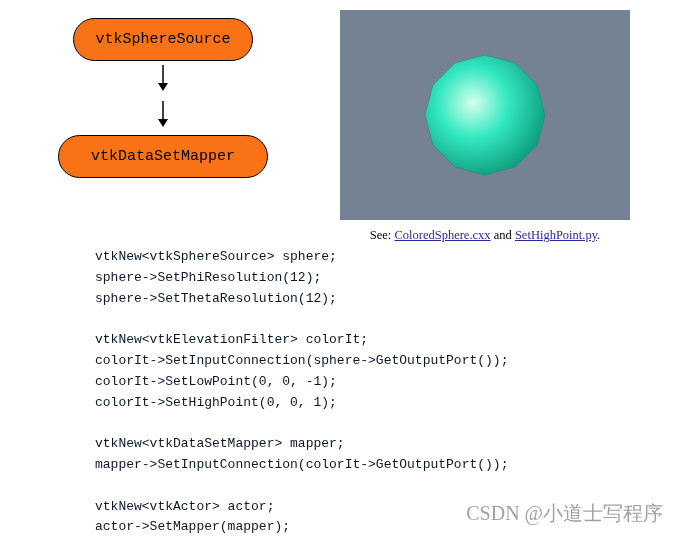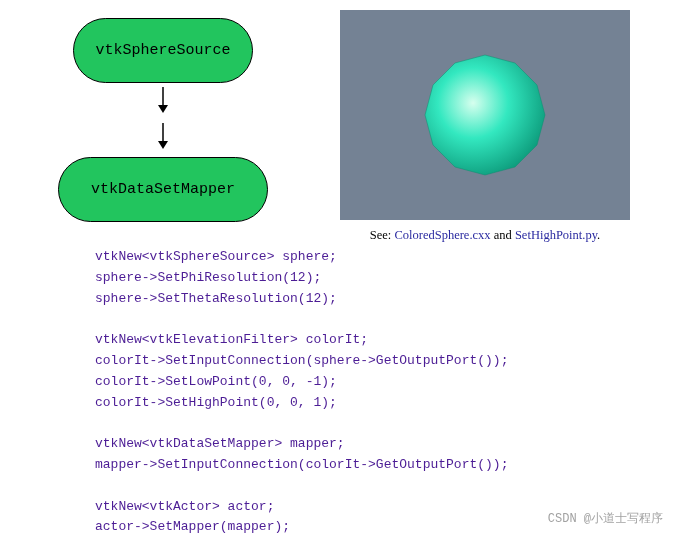--- a/index.html
+++ b/index.html
@@ -16,26 +16,26 @@
       gap: 32px;
       align-items: flex-start;
     }
     .pipeline-diagram {
       width: 290px;
       padding-top: 8px;
     }
     .diagram-box {
       border: 1.5px solid #000;
       border-radius: 50px;
-      padding: 23px 18px;
+      padding: 12px 18px;
       text-align: center;
       font-family: "Courier New", Courier, monospace;
       font-size: 15px;
       margin: 0 auto;
-      background: #22c55e;
+      background: #f97316;
       display: block;
       width: fit-content;
       min-width: 180px;
     }
     .box2 { min-width: 230px; }
     .box3 { min-width: 210px; text-align: center; }
     .arrow-container {
       text-align: center;
       margin: 2px 0;
     }
@@ -51,37 +51,38 @@
       justify-content: center;
     }
     .see-line {
       font-size: 12.5px;
       text-align: center;
       margin-top: 8px;
       color: #000;
     }
     .see-line .link {
       color: #2a2aa0;
+      text-decoration: underline;
     }
     .code-block {
       font-family: "Courier New", Courier, monospace;
       font-size: 13px;
       line-height: 1.6;
-      color: #4c1d95;
+      color: #0f172a;
       padding-left: 95px;
       margin-top: 4px;
       white-space: pre;
     }
     .watermark {
       position: absolute;
       right: 12px;
       bottom: 16px;
       color: rgba(130,130,130,0.75);
-      font-family: Liberation Mono, monospace;
-      font-size: 12px;
+      font-family: Liberation Serif, serif;
+      font-size: 20px;
     }
   </style>
 </head>
 <body>
 
 <div class="top-section">
   <div class="pipeline-diagram">
     <div class="diagram-box">vtkSphereSource</div>
     <div class="arrow-container">
       <svg width="20" height="30">

